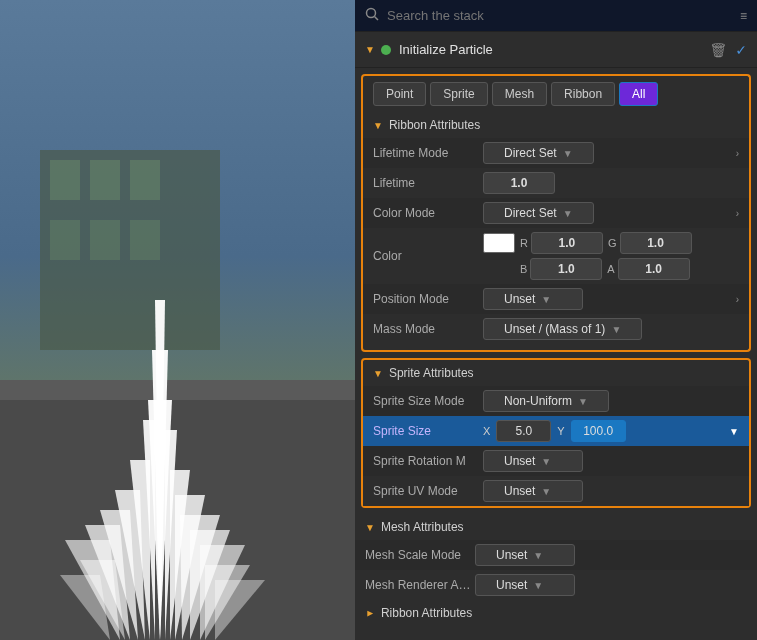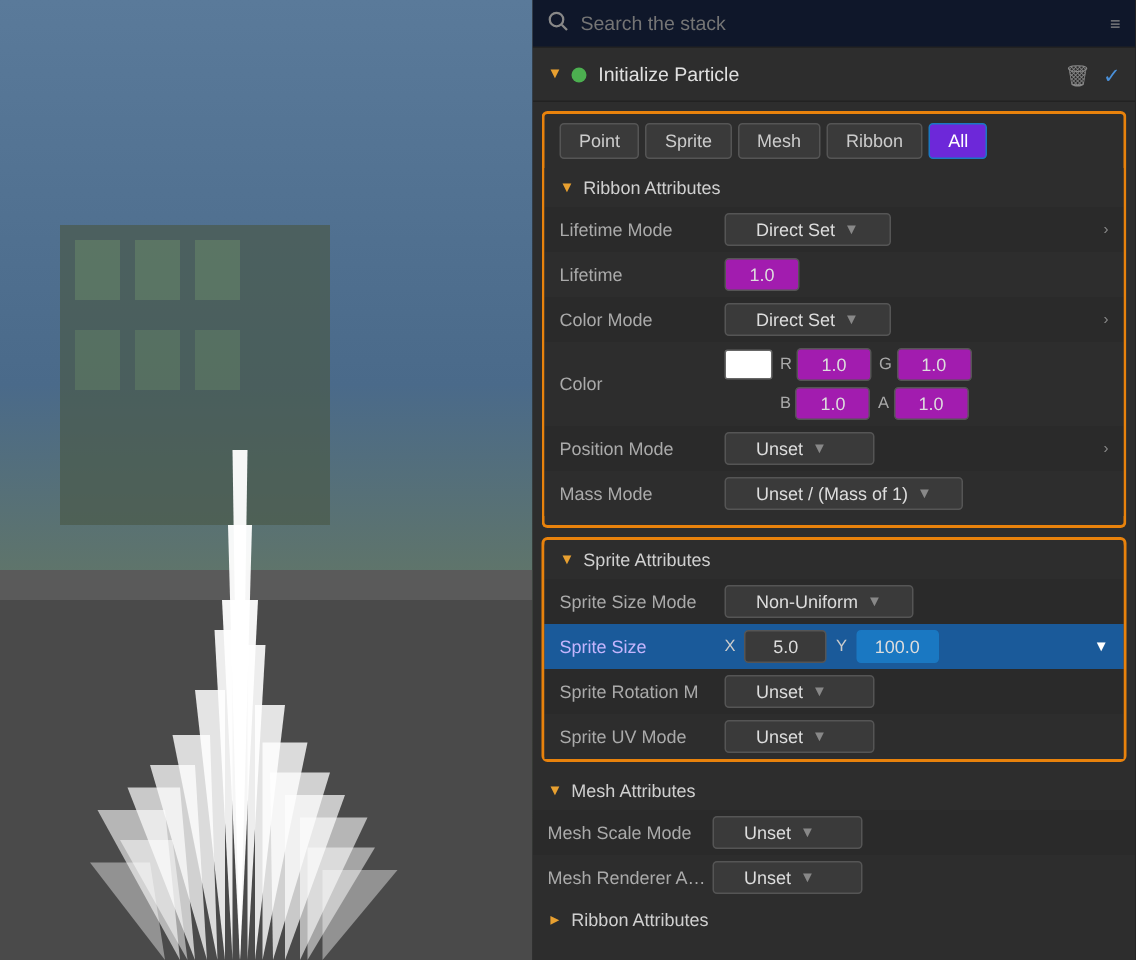--- a/index.html
+++ b/index.html
@@ -243,28 +243,29 @@
     }
 
     .dropdown .chevron {
       margin-left: 6px;
       font-size: 10px;
       color: #888;
     }
 
     
     .num-input {
-      background: #a21caf;
+      background: #404040;
       border: 1px solid #555;
       border-radius: 3px;
       padding: 3px 6px;
       color: #ddd;
       font-size: 12px;
-      width: 50px;
+      width: 72px;
       text-align: center;
+      font-weight: bold;
     }
 
     
     .color-swatch {
       width: 32px;
       height: 20px;
       background: white;
       border: 1px solid #666;
       border-radius: 2px;
       flex-shrink: 0;

